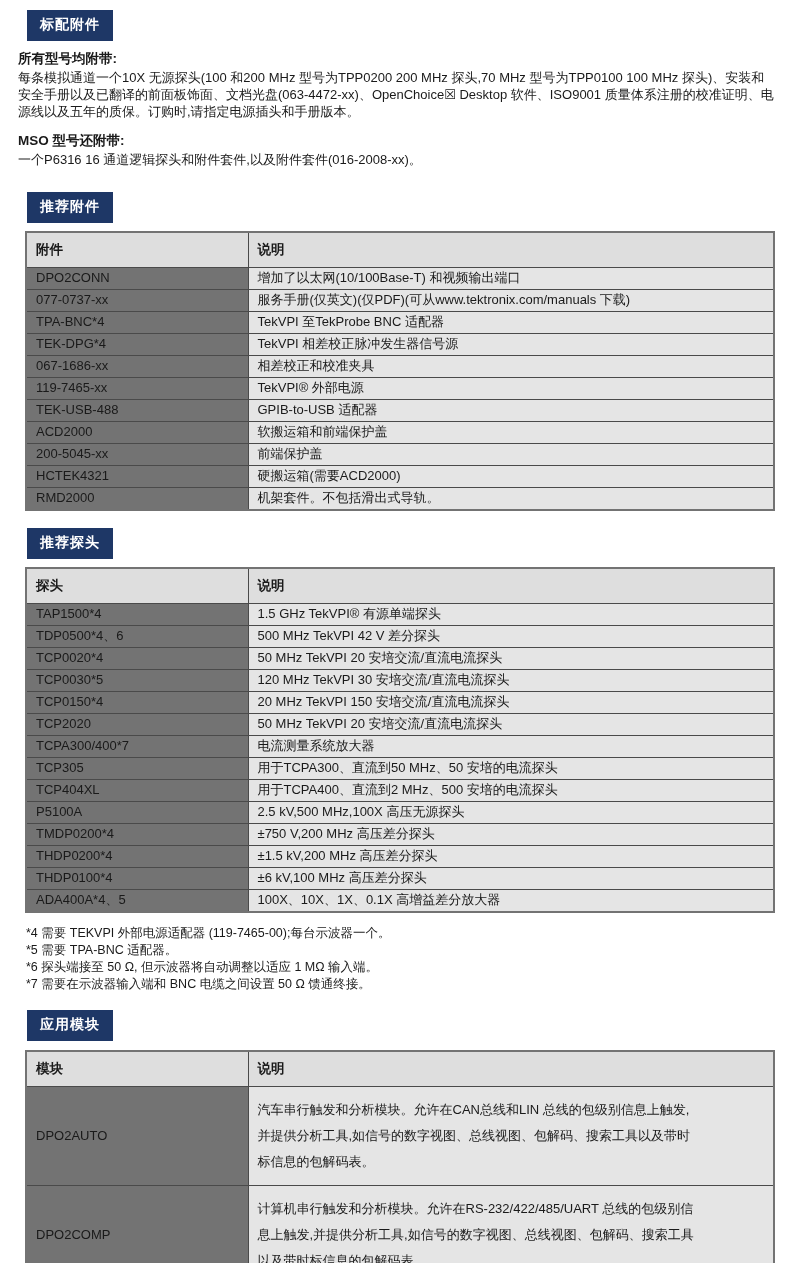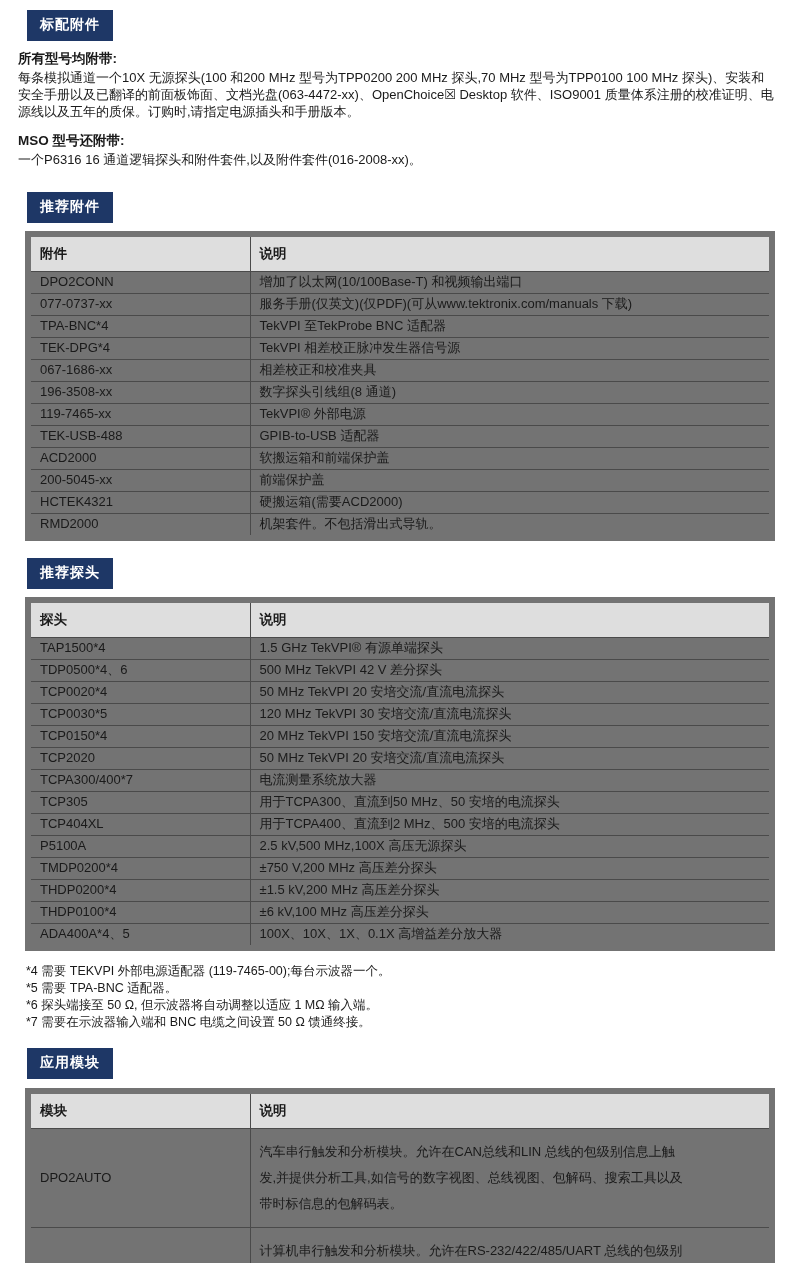--- a/index.html
+++ b/index.html
@@ -30,41 +30,41 @@
   .intro-text { font-size: 13px; line-height: 17px; margin-top: 1px; }
   .intro-block + .intro-block { margin-top: 12px; }
 
   .gap-to-badge2 { height: 24px; }
   .gap-to-table  { height: 8px; }
 
   table.datatable {
     border-collapse: collapse;
     width: 750px;
     margin-left: 10px;
-    border: 6px solid #737373;
+    border: 2px solid #737373;
     table-layout: fixed;
   }
   table.datatable th, table.datatable td {
     border: 1px solid #4a4a4a;
     text-align: left;
     font-size: 13px;
   }
   table.datatable th {
     background: #dedede;
     font-weight: bold;
     font-size: 13.5px;
     padding: 8px 9px;
     height: 33px;
   }
   table.datatable th.col1, table.datatable td.col1 { width: 222px; }
   table.datatable td {
     padding: 2px 9px 3px 9px;
     height: 21px;
     line-height: 16px;
-    background: #737373;
+    background: #e5e5e5;
   }
   table.datatable td.col1 { background: #737373; }
 
   table.modules td {
     height: auto;
     padding: 10px 9px;
     line-height: 26px;
     vertical-align: middle;
   }
   table.modules td.desc-cell-pad { padding-right: 78px; }
@@ -120,24 +120,20 @@
         </tr>
         <tr>
           <td class="col1">TEK-DPG*4</td>
           <td>TekVPI 相差校正脉冲发生器信号源</td>
         </tr>
         <tr>
           <td class="col1">067-1686-xx</td>
           <td>相差校正和校准夹具</td>
         </tr>
         <tr>
-          <td class="col1">196-3508-xx</td>
-          <td>数字探头引线组(8 通道)</td>
-        </tr>
-        <tr>
           <td class="col1">119-7465-xx</td>
           <td>TekVPI® 外部电源</td>
         </tr>
         <tr>
           <td class="col1">TEK-USB-488</td>
           <td>GPIB-to-USB 适配器</td>
         </tr>
         <tr>
           <td class="col1">ACD2000</td>
           <td>软搬运箱和前端保护盖</td>

